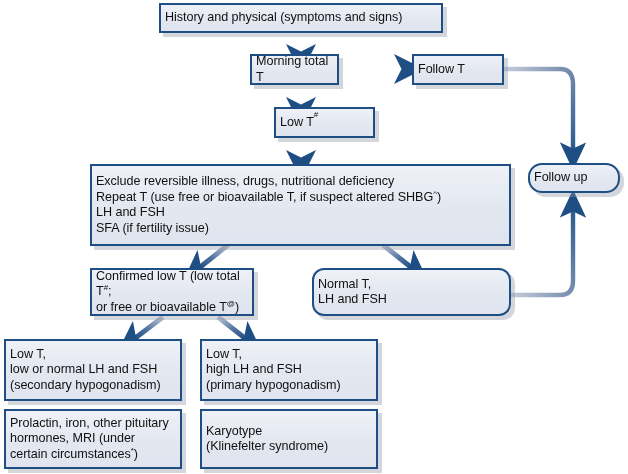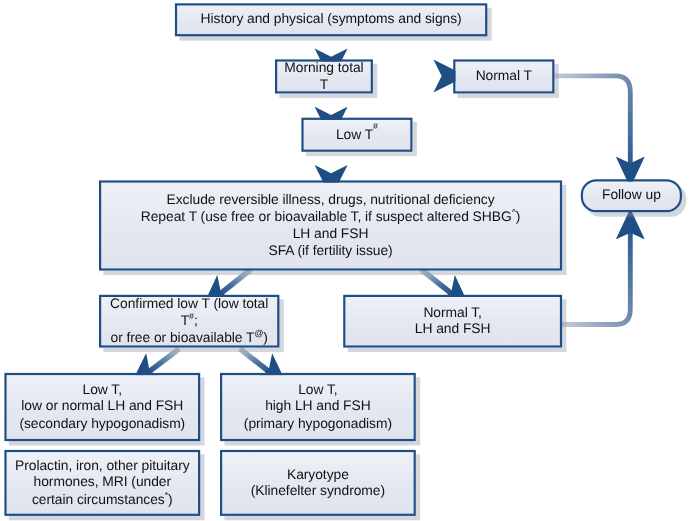--- a/index.html
+++ b/index.html
@@ -12,21 +12,20 @@
   #canvas{position:relative;width:628px;height:474px;background:#fff;}
 
   
   .node{
     position:absolute;
     box-sizing:border-box;
     border:2px solid #1F4E85;
     background:linear-gradient(to bottom,#eef1f7 0%,#e3e7f0 55%,#dfe4ee 100%);
     box-shadow:4px 4px 0 0 rgba(140,148,160,.38);
     display:flex;align-items:center;justify-content:center;
-    text-align:center;
     font-size:12.6px;
     line-height:15.5px;
     letter-spacing:-0.05px;
     color:#111;
     padding:2px 4px;
   }
   .node .inner{width:100%;}
   .node sup{font-size:8px;vertical-align:super;line-height:0;}
 
   
@@ -100,21 +99,21 @@
 
   <div class="node" style="left:159px;top:3px;width:284px;height:30px;">
     <div class="inner">History and physical (symptoms and signs)</div>
   </div>
 
   <div class="node" style="left:250px;top:54px;width:89px;height:31px;">
     <div class="inner">Morning total T</div>
   </div>
 
   <div class="node" style="left:412px;top:54px;width:92px;height:31px;">
-    <div class="inner">Normal T</div>
+    <div class="inner">Follow T</div>
   </div>
 
   <div class="node" style="left:250px;top:107px;width:101px;height:31px;margin-left:24px;">
     <div class="inner">
       <span>Low T</span><sup><sup>#</sup></sup>
     </div>
   </div>
 
   <div class="node" style="left:90px;top:164px;width:421px;height:82px;">
     <div class="inner">
@@ -129,21 +128,21 @@
     <div class="inner">Follow up</div>
   </div>
 
   <div class="node" style="left:90px;top:268px;width:164px;height:48px;">
     <div class="inner">
       <div>Confirmed low T (low total T<sup>#</sup>;</div>
       <div>or free or bioavailable T<sup>@</sup>)</div>
     </div>
   </div>
 
-  <div class="node" style="left:312px;top:268px;width:199px;height:48px;">
+  <div class="node" style="left:312px;top:268px;width:199px;height:48px;border-radius:12px;">
     <div class="inner">
       <div>Normal T,</div>
       <div>LH and FSH</div>
     </div>
   </div>
 
   <div class="node" style="left:4px;top:339px;width:178px;height:62px;">
     <div class="inner">
       <div>Low T,</div>
       <div>low or normal LH and FSH</div>

